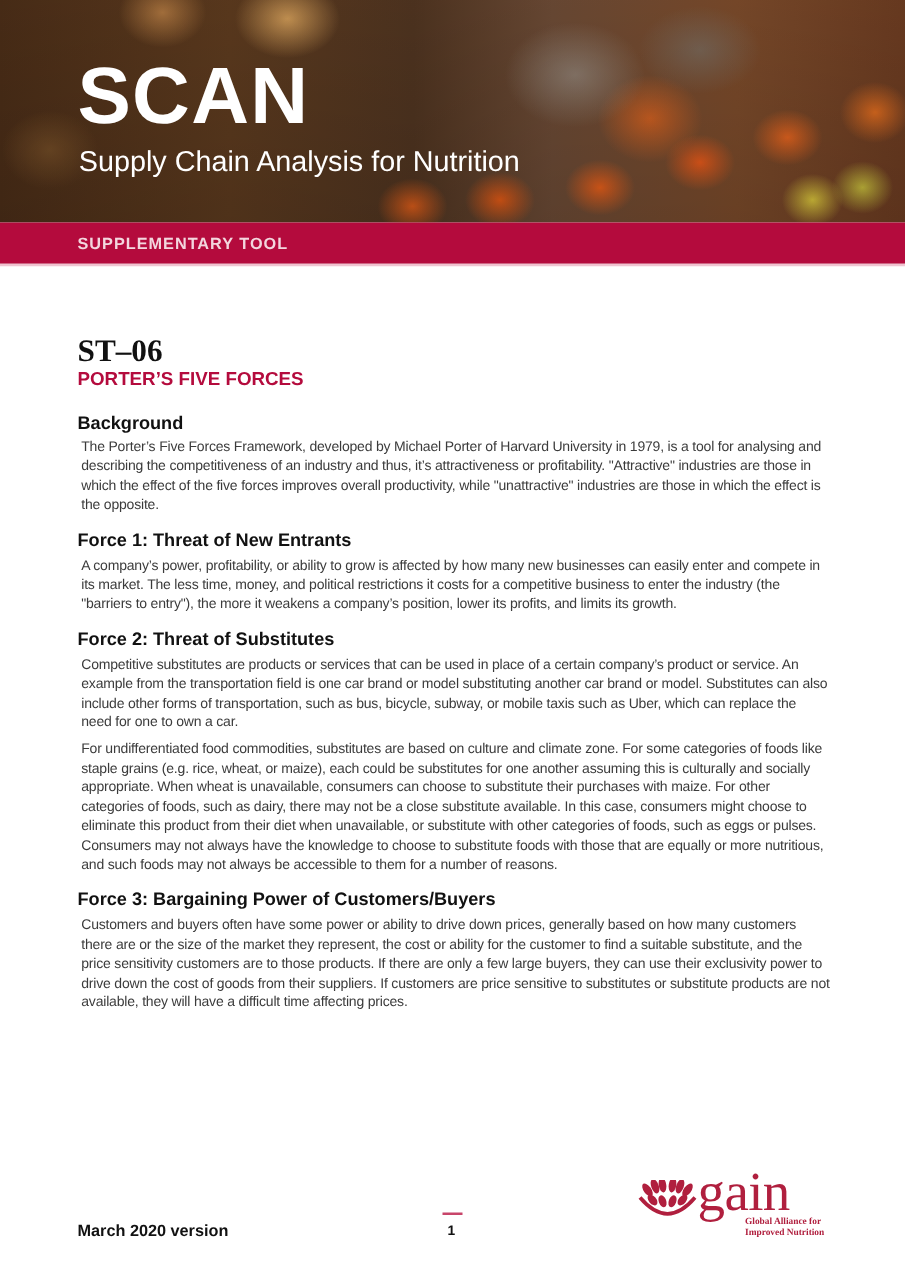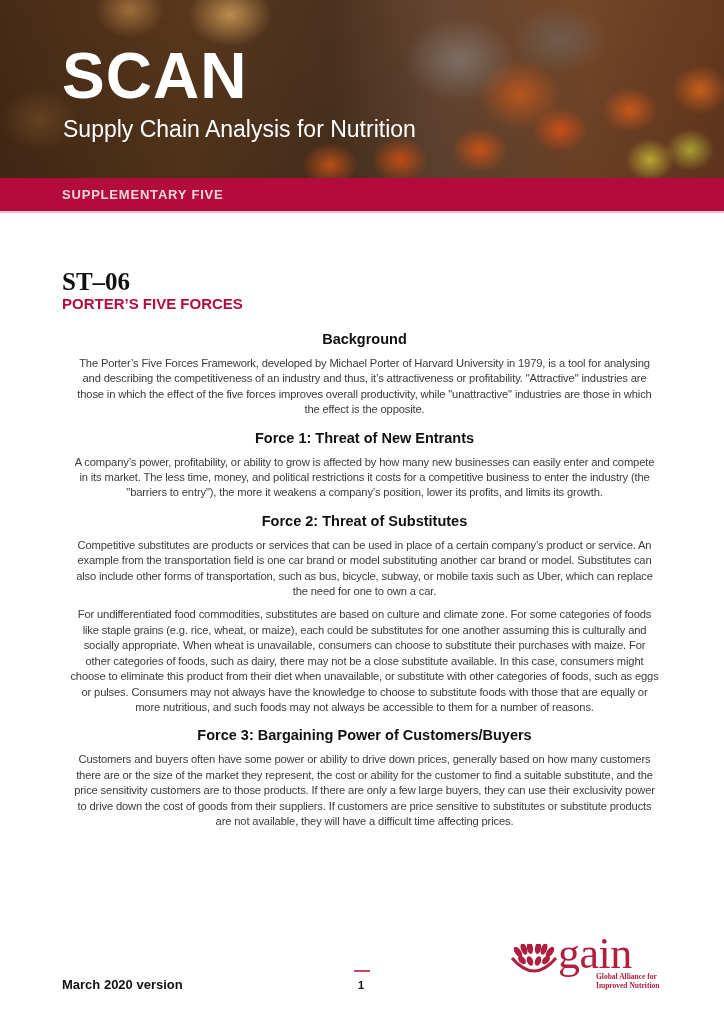--- a/index.html
+++ b/index.html
@@ -55,27 +55,27 @@
   .doc-code {
     position: absolute; left: 62px; top: 268px;
     font-family: "Liberation Serif", "DejaVu Serif", serif;
     font-size: 25px; font-weight: bold; color: #111111;
   }
   .doc-title {
     position: absolute; left: 62px; top: 295px;
     font-size: 15px; font-weight: bold; color: #b40b3d;
   }
   .content {
-    position: absolute; left: 62px; top: 330px; width: 605px; text-align: center;
+    position: absolute; left: 62px; top: 330px; width: 605px;
   }
   .content h2 {
     margin: 0; font-size: 14.5px; font-weight: bold; color: #111111; line-height: 18px;
   }
   .content p {
-    margin: 8px; font-size: 11.2px; line-height: 15.4px; color: #3b3b3b; letter-spacing: -0.15px;
+    margin: 3px; font-size: 11.2px; line-height: 15.4px; color: #3b3b3b; letter-spacing: -0.15px;
   }
   .sec-bg h2 { margin-bottom: 3px; }
   .gap-p { margin-top: 6px !important; }
   .sec { margin-top: 11px; }
   .sec h2 { margin-bottom: 4px; }
 
   .footer-version {
     position: absolute; left: 62px; top: 977px;
     font-size: 13px; font-weight: bold; color: #111111;
   }
@@ -102,21 +102,21 @@
 </style>
 </head>
 <body>
 
 <div class="hero">
   <div class="hero-title">SCAN</div>
   <div class="hero-subtitle">Supply Chain Analysis for Nutrition</div>
 </div>
 
 <div class="band">
-  <span class="band-label">SUPPLEMENTARY FIVE</span>
+  <span class="band-label">SUPPLEMENTARY TOOL</span>
 </div>
 <div class="band-line"></div>
 
 <div class="doc-code">ST–06</div>
 <div class="doc-title">PORTER’S FIVE FORCES</div>
 
 <div class="content">
   <section class="sec-bg">
     <h2>Background</h2>
     <p>The Porter’s Five Forces Framework, developed by Michael Porter of Harvard University in 1979, is a tool for analysing and describing the competitiveness of an industry and thus, it’s attractiveness or profitability. "Attractive" industries are those in which the effect of the five forces improves overall productivity, while "unattractive" industries are those in which the effect is the opposite.</p>

